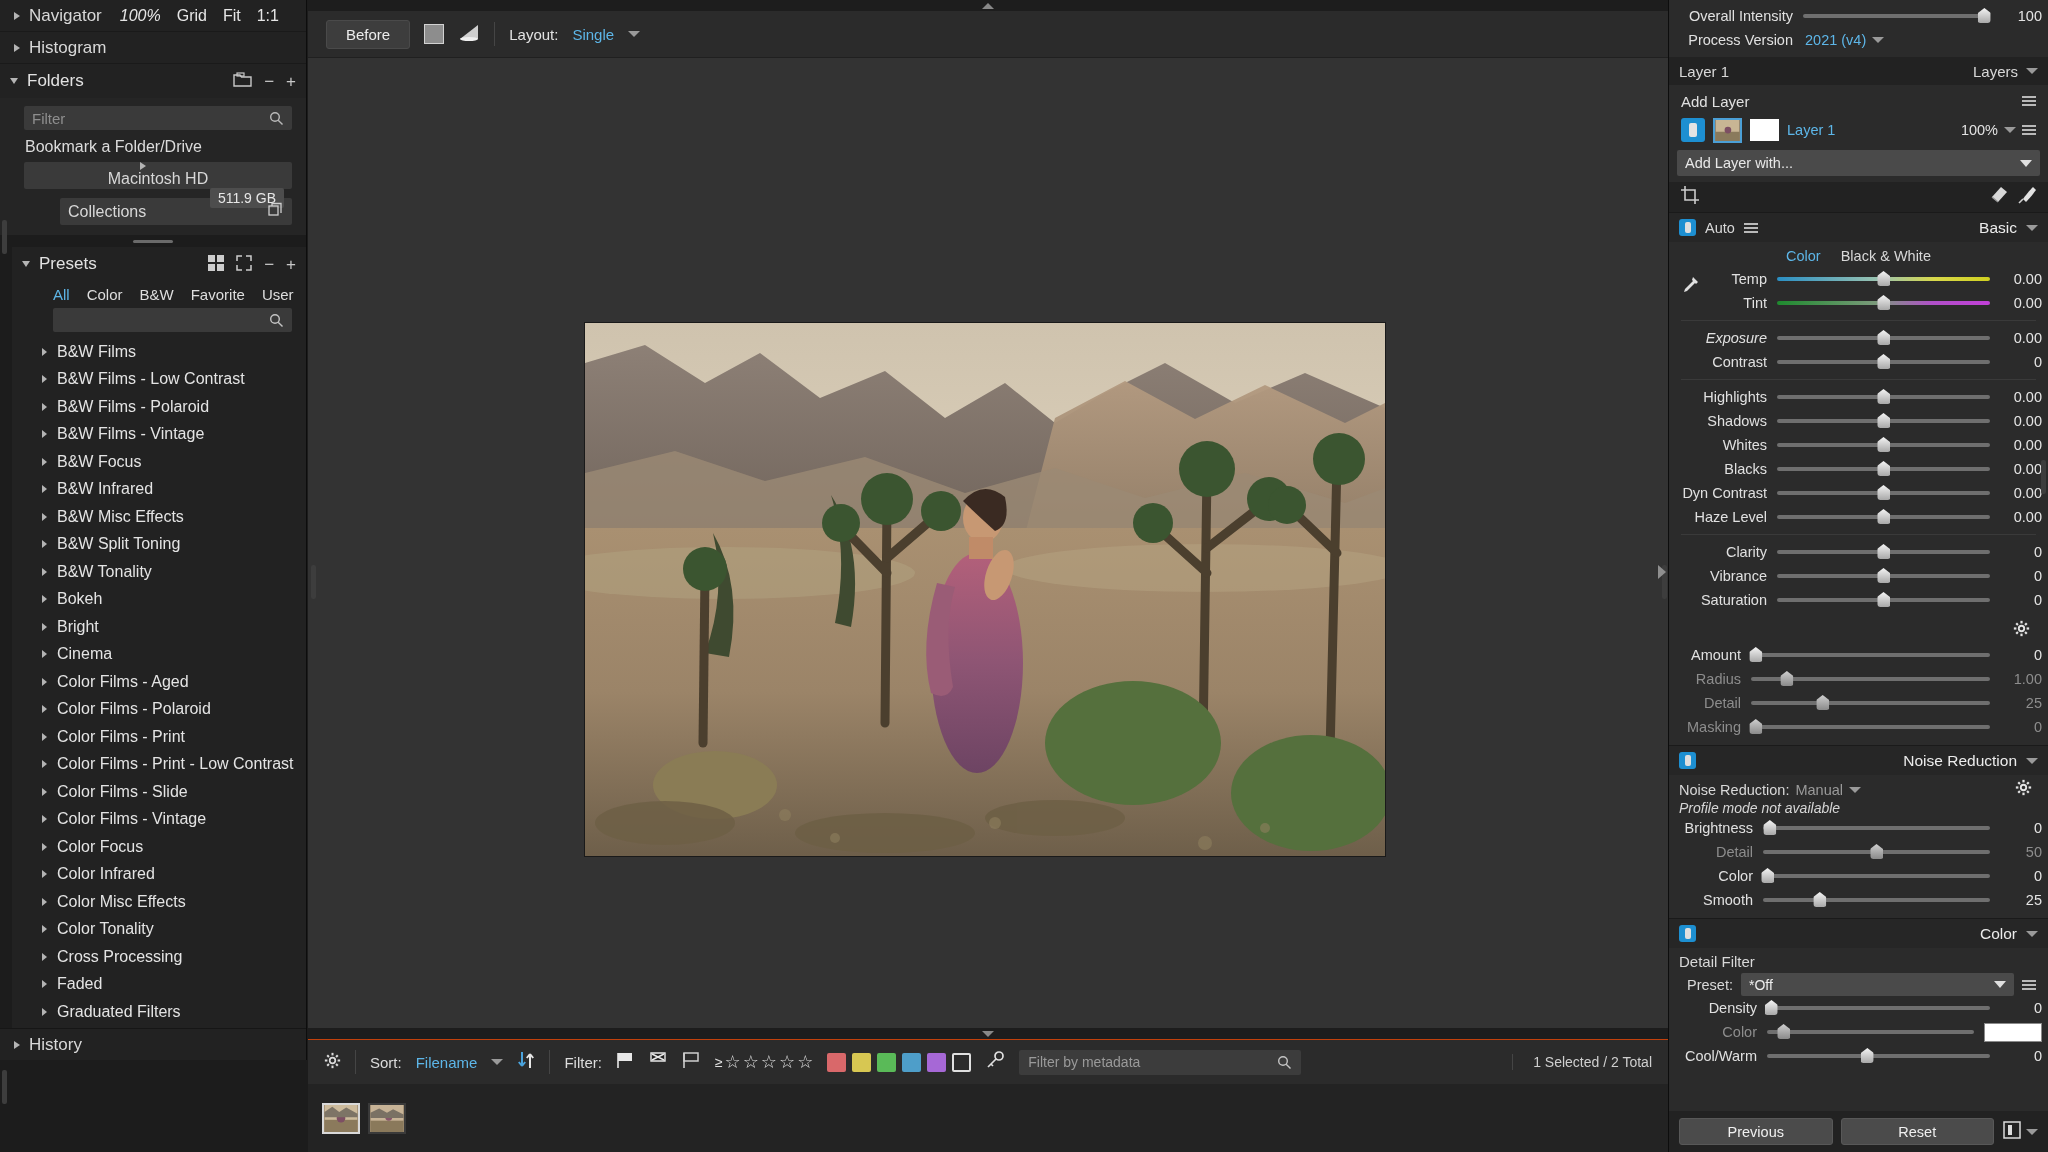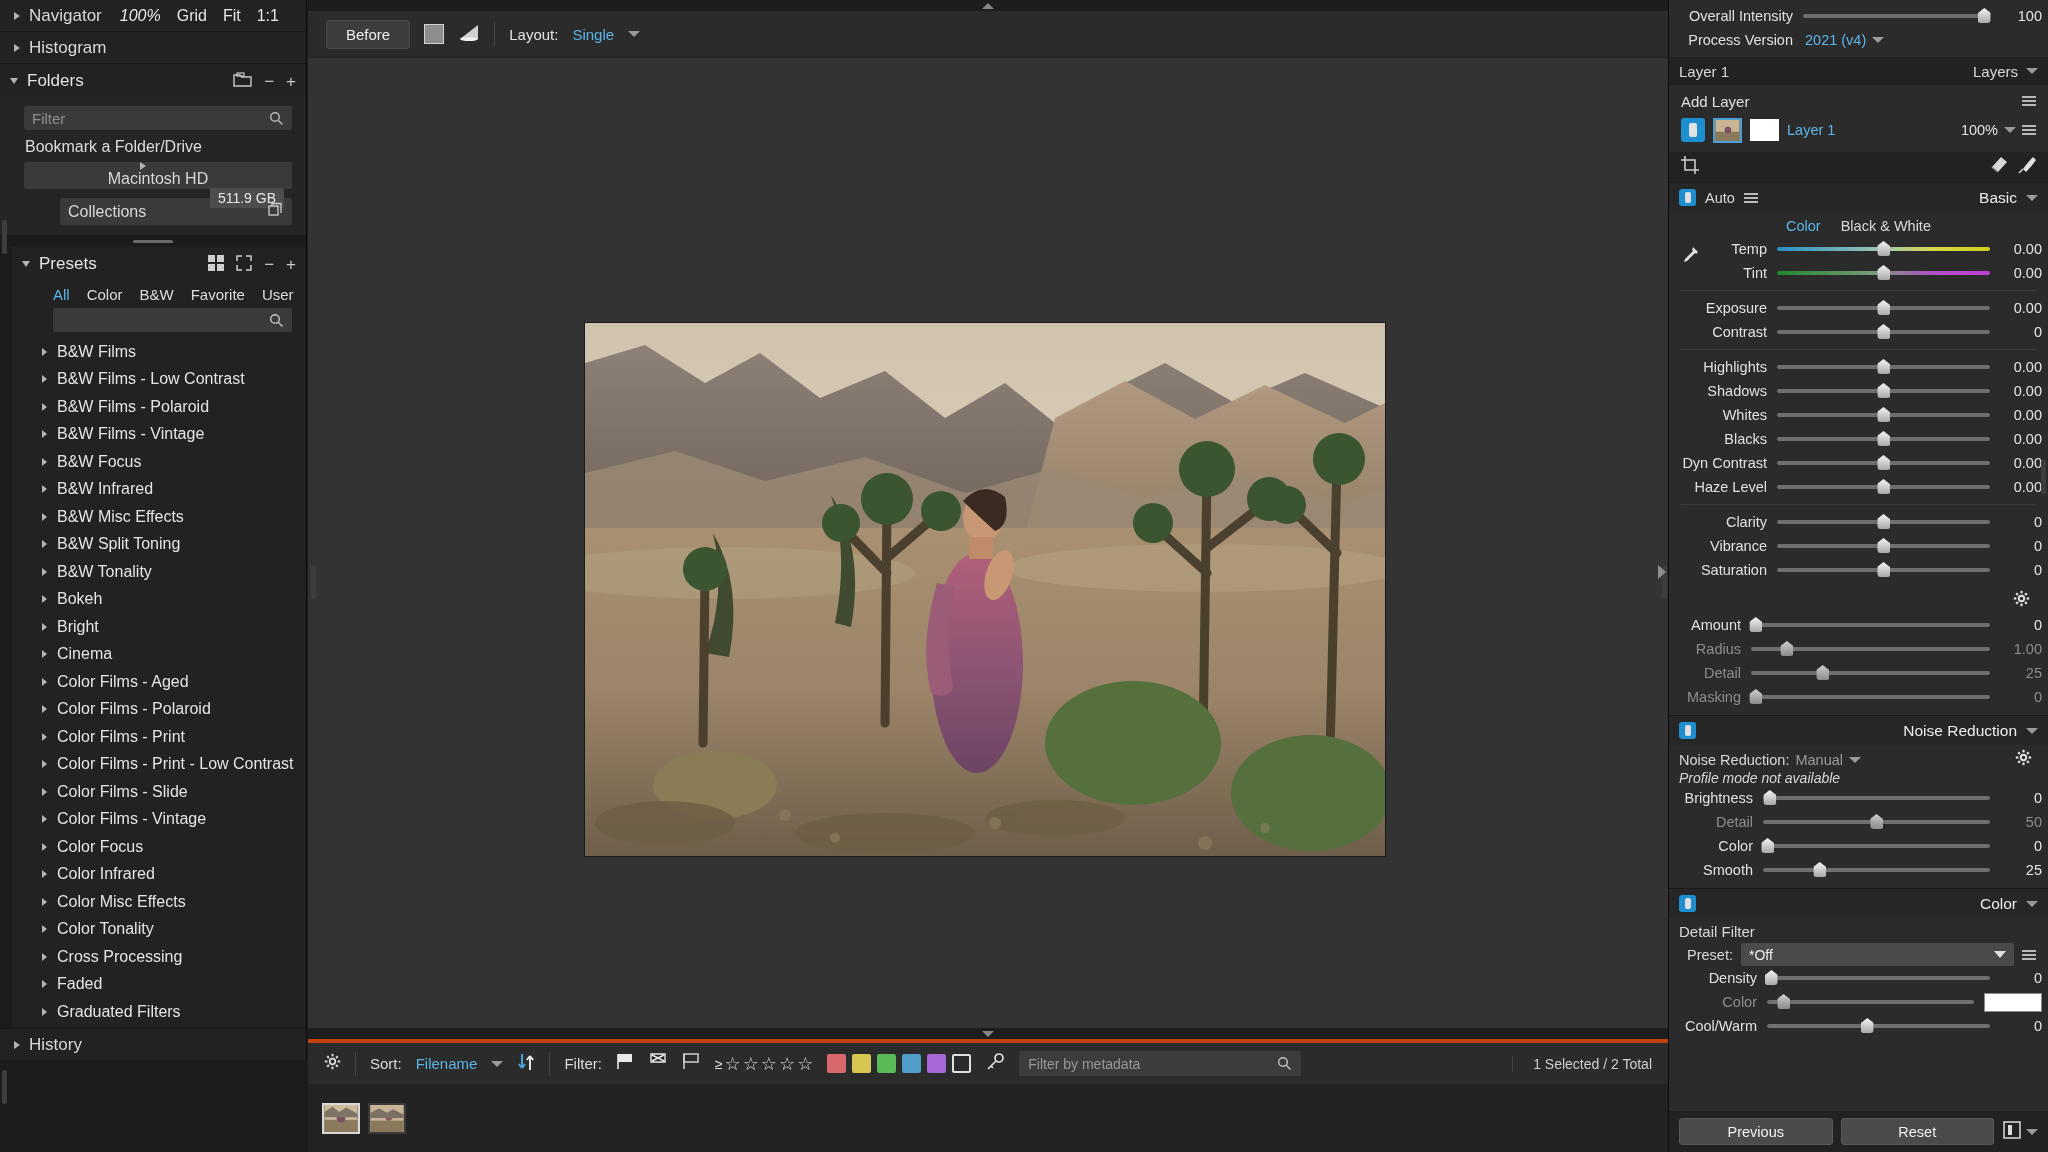--- a/index.html
+++ b/index.html
@@ -150,21 +150,21 @@
     position: absolute; left: 277px; top: 265px;
     width: 800px; height: 533px;
     box-shadow: 0 0 0 1px #1a1a1a;
     overflow: hidden;
     background: #8a7b62;
   }
   .photo svg { display: block; width: 100%; height: 100%; }
 
   .browser-bar {
     height: 45px; background: #2b2b2b; display: flex; align-items: center;
-    padding: 0 16px; gap: 14px; border-top: 4px solid #c2410c;
+    padding: 0 16px; gap: 14px; border-top: 1px solid #c2410c;
   }
   .bb-lbl { font-size: 15px; color: #dcdcdc; }
   .bb-val { font-size: 15px; color: #5db6e8; }
   .stars { display: flex; align-items: center; gap: 2px; font-size: 18px; color: #dddddd; }
   .colorchips { display: flex; gap: 6px; align-items: center; }
   .chip { width: 19px; height: 19px; border-radius: 2px; }
   .chip.none { background: transparent; border: 2px solid #e0e0e0; }
   .meta-input {
     flex: 1; max-width: 282px; height: 25px; background: #3c3c3c; border-radius: 2px;
     display: flex; align-items: center; padding: 0 9px; font-size: 14px; color: #9a9a9a;
@@ -770,20 +770,24 @@
       <span class="lyr-op">
         <span>100%</span>
         <span class="caret"></span>
         <span class="hamb">
             <i></i>
             <i></i>
             <i></i>
           </span>
       </span>
     </div>
+    <div class="addwith">
+      <span>Add Layer with...</span>
+      <span class="dd-arrow"></span>
+    </div>
   </div>
 
   <div class="toolstrip">
     <span>
       <svg width="18" height="18" viewBox="0 0 18 18">
           <path d="M4 0v14h14M0 4h14v14" fill="none" stroke="#cdcdcd" stroke-width="1.6"></path>
         </svg>
     </span>
     <span class="spacer"></span>
     <span>
@@ -836,21 +840,21 @@
         <div class="rrow">
           <span class="rlbl" style="width: 92px;">Tint</span>
           <span class="slider" style="margin: 0px 10px;">
             <span class="track tint"></span>
             <span class="knob" style="left: 50%;"></span>
           </span>
           <span class="rval">0.00</span>
         </div>
         <div class="divider"></div>
         <div class="rrow">
-          <span class="rlbl" style="width: 92px;">Exposure</span>
+          <span class="rlbl" style="width: 92px; font-style: italic;">Exposure</span>
           <span class="slider" style="margin: 0px 10px;">
             <span class="track"></span>
             <span class="knob" style="left: 50%;"></span>
           </span>
           <span class="rval">0.00</span>
         </div>
         <div class="rrow">
           <span class="rlbl" style="width: 92px;">Contrast</span>
           <span class="slider" style="margin: 0px 10px;">
             <span class="track"></span>

